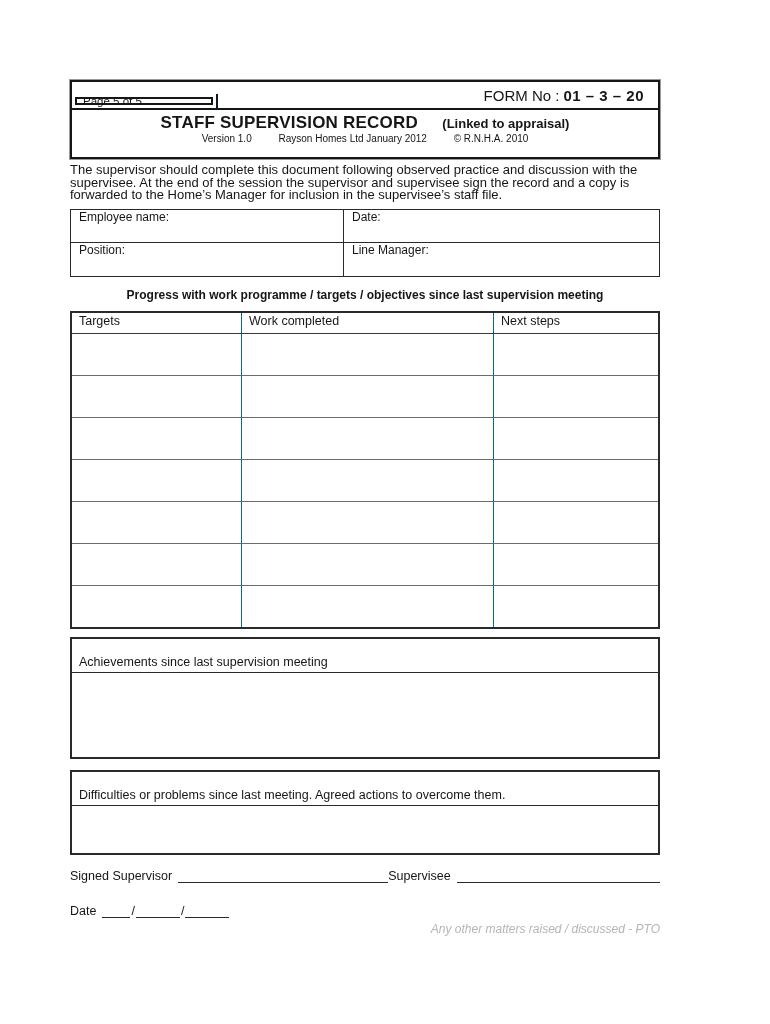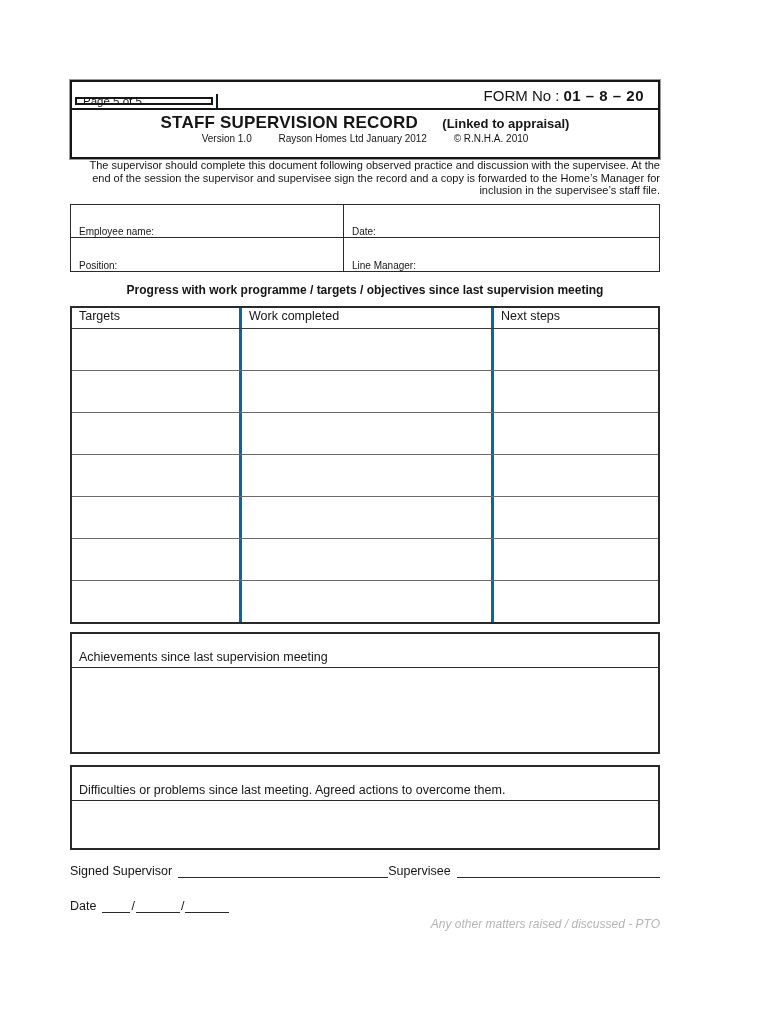--- a/index.html
+++ b/index.html
@@ -17,36 +17,36 @@
     padding-right:14px; font-size:15px; }
   .formno-label { margin-right:4px; }
   .formno-value { font-weight:bold; letter-spacing:.5px; }
   .hrow2 { text-align:center; padding-top:3px; height:22px; white-space:nowrap; }
   .title { font-size:17px; font-weight:bold; letter-spacing:.2px; }
   .title-note { font-size:13px; font-weight:bold; margin-left:20px; }
   .hrow3 { text-align:center; font-size:10px; padding:1px 0 13px 0; }
   .hrow3 span { margin:0 12px; }
 
   
-  .instruction { text-align:right; font-size:11px; line-height:12.6px; }
+  .instruction { margin-top:5px; text-align:left; font-size:13px; line-height:12.6px; }
 
   
   .emp-grid { margin-top:7px; display:grid; grid-template-columns:273px 1fr;
     border:1px solid #2a2a2a; }
-  .emp-cell { height:33px; display:flex; align-items:flex-end; padding-left:8px;
-    font-size:10px; border-right:1px solid #2a2a2a; border-bottom:1px solid #2a2a2a; }
+  .emp-cell { height:33px; display:flex; align-items:flex-start; padding-left:8px;
+    font-size:12px; border-right:1px solid #2a2a2a; border-bottom:1px solid #2a2a2a; }
   .emp-cell:nth-child(2n) { border-right:none; }
   .emp-cell:nth-child(n+3) { border-bottom:none; }
 
   
   .section-heading { margin-top:11px; text-align:center; font-weight:bold; font-size:12px; }
   .main-table { margin-top:9px; border:2px solid #2a2a2a; }
   .mrow { display:grid; grid-template-columns:170px 252px 1fr; border-bottom:1px solid #6b6b6b; }
   .mrow:last-child { border-bottom:none; }
-  .mcell { border-right:3px solid #0369a1; }
+  .mcell { border-right:1px solid #0369a1; }
   .mcell:last-child { border-right:none; }
   .mhead .mcell { height:20px; font-size:12.5px; padding:1px 0 0 7px; }
   .mbody .mcell { height:41px; }
   .mhead { border-bottom:1px solid #3a3a3a; }
 
   
   .fill-box { border:2px solid #2a2a2a; }
   .fill-label { font-size:12.5px; padding:16px 7px 3px 7px; border-bottom:1px solid #2a2a2a; }
   .box-achievements { margin-top:8px; }
   .box-achievements .fill-area { height:84px; }
@@ -77,21 +77,21 @@
 
   <div class="header-box">
     <div class="hrow1">
       <div class="page-cell-wrap">
         <div class="page-cell">
           <span>Page 5 of 5</span>
         </div>
       </div>
       <div class="formno">
         <span class="formno-label">FORM No :</span>
-        <span class="formno-value">01 – 8 – 20</span>
+        <span class="formno-value">01 – 3 – 20</span>
       </div>
     </div>
     <div class="hrow2">
       <span class="title">STAFF SUPERVISION RECORD</span>
       <span class="title-note">(Linked to appraisal)</span>
     </div>
     <div class="hrow3">
       <span>Version 1.0</span>
       <span>Rayson Homes Ltd January 2012</span>
       <span>© R.N.H.A. 2010</span>

